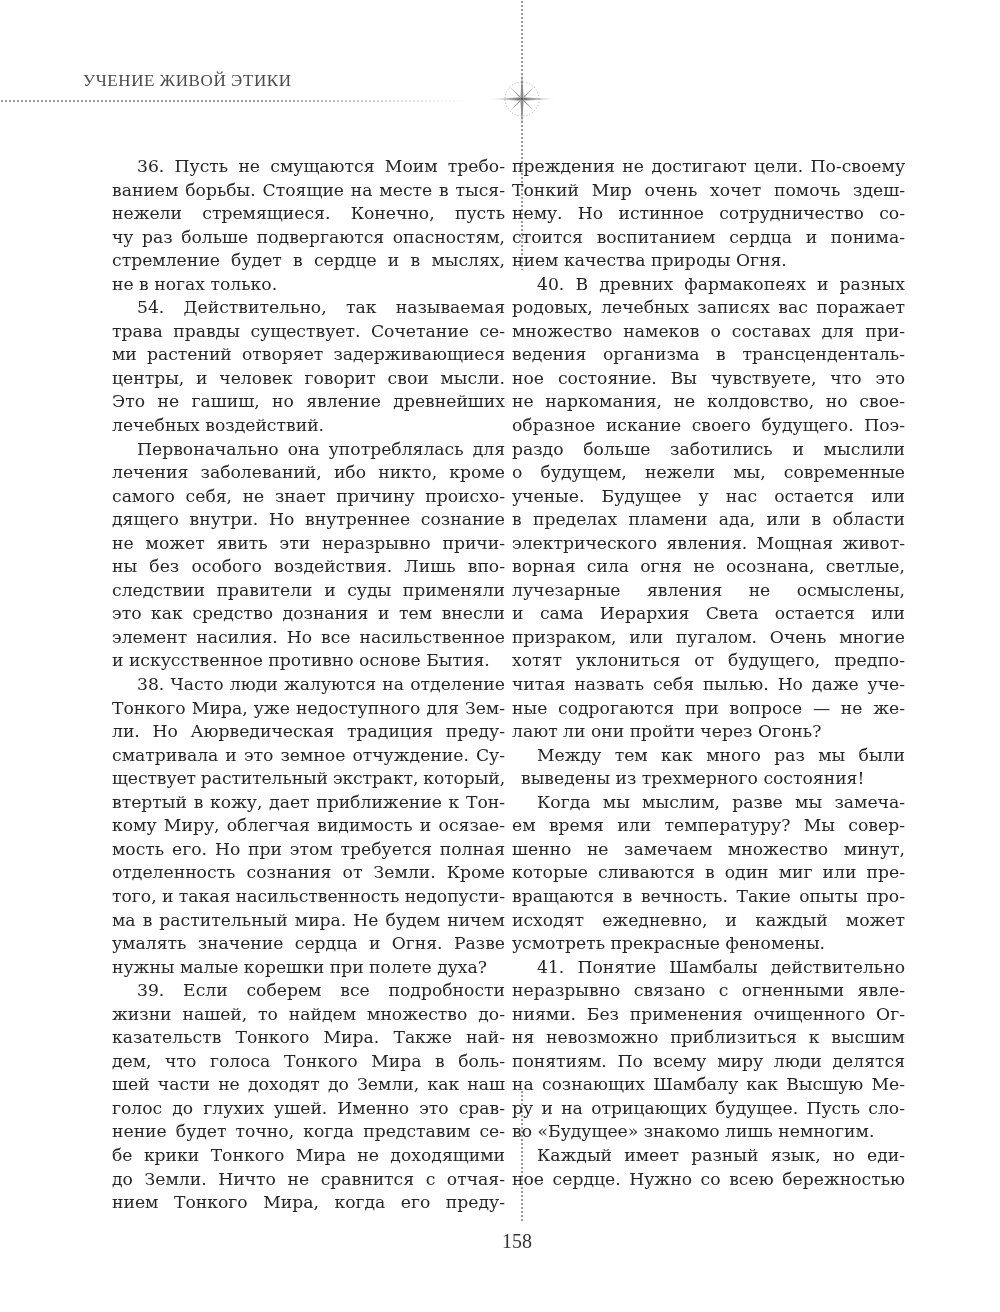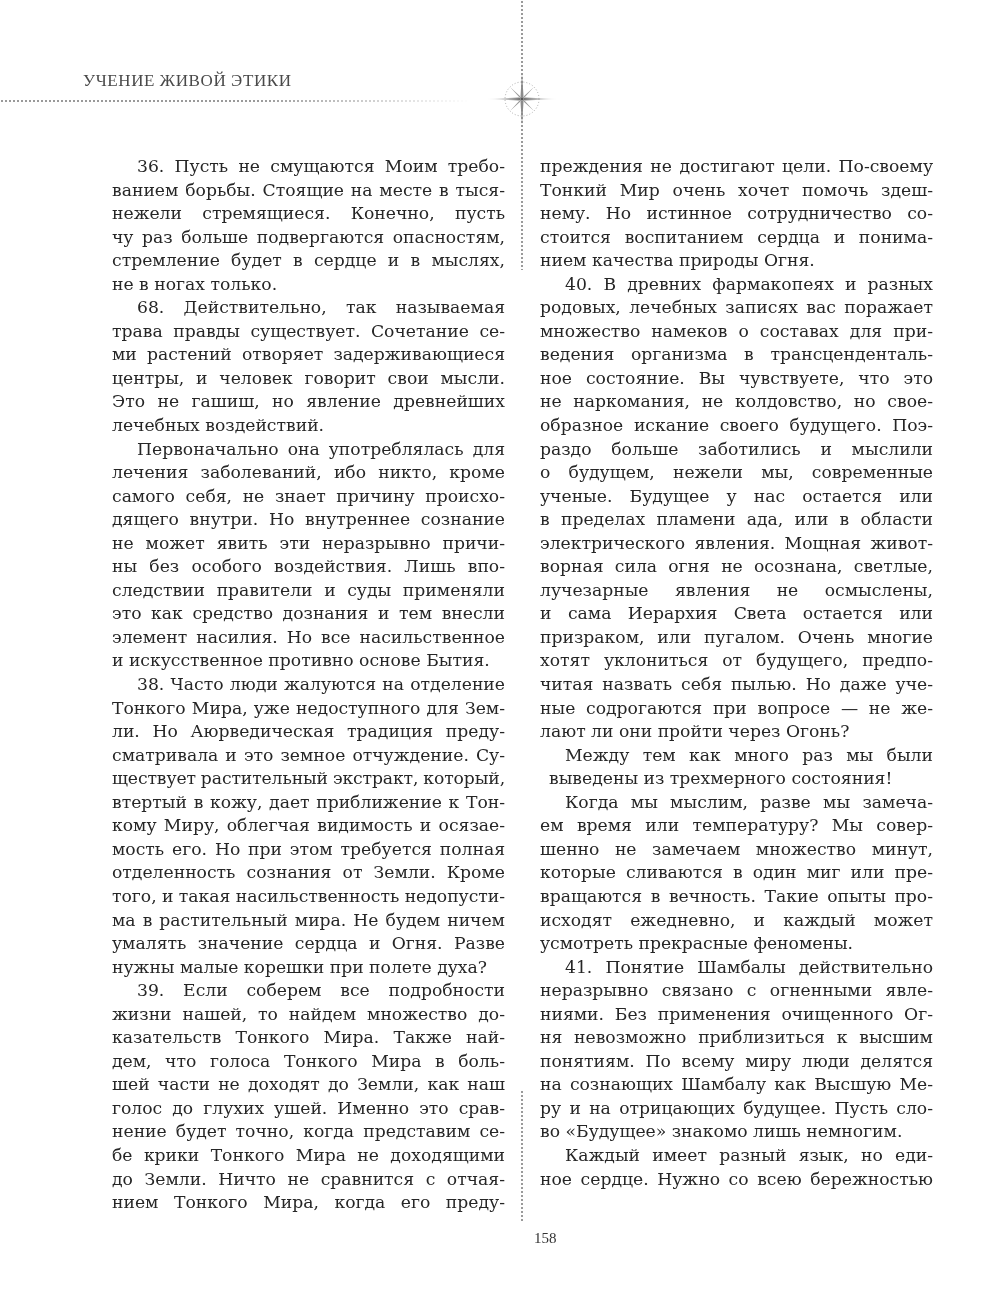--- a/index.html
+++ b/index.html
@@ -24,31 +24,31 @@
   }
   .v-rule.top { top: 0; height: 270px; }
   .v-rule.bottom { top: 1090px; height: 132px; }
   .compass { position: absolute; left: 486px; top: 63px; width: 72px; height: 72px; }
   .column {
     position: absolute; top: 155px; width: 393px;
     font-family: "DejaVu Serif", "Liberation Serif", serif;
     font-size: 17.2px; line-height: 23.55px; color: #262626;
   }
   .col-left { left: 112px; }
-  .col-right { left: 540px; top: 155px; }
+  .col-right { left: 512px; top: 155px; }
   .line {
     display: block; white-space: nowrap; text-align: justify; text-align-last: justify;
     overflow: visible; height: 23.55px;
   }
   .line.last { text-align-last: left; }
   .line.indent { padding-left: 25px; }
   .page-number {
-    position: absolute; left: 534px; top: 1230px;
+    position: absolute; left: 502px; top: 1230px;
     font-family: "Liberation Serif", "DejaVu Serif", serif;
-    font-size: 15px; color: #333;
+    font-size: 20px; color: #333;
   }
 </style>
 </head>
 <body>
 
 <div class="running-head">Учение Живой Этики</div>
 <div class="h-rule"></div>
 <div class="v-rule top"></div>
 <div class="v-rule bottom"></div>
 
@@ -70,21 +70,21 @@
 <div class="column col-left" id="col-left">
     <div>
       <span class="line indent" style="display: block;">36. Пусть не смущаются Моим требо-</span>
       <span class="line" style="display: block;">ванием борьбы. Стоящие на месте в тыся-</span>
       <span class="line" style="display: block;">нежели стремящиеся. Конечно, пусть</span>
       <span class="line" style="display: block;">чу раз больше подвергаются опасностям,</span>
       <span class="line" style="display: block;">стремление будет в сердце и в мыслях,</span>
       <span class="line last" style="display: block;">не в ногах только.</span>
     </div>
     <div>
-      <span class="line indent" style="display: block;">68. Действительно, так называемая</span>
+      <span class="line indent" style="display: block;">54. Действительно, так называемая</span>
       <span class="line" style="display: block;">трава правды существует. Сочетание се-</span>
       <span class="line" style="display: block;">ми растений отворяет задерживающиеся</span>
       <span class="line" style="display: block;">центры, и человек говорит свои мысли.</span>
       <span class="line" style="display: block;">Это не гашиш, но явление древнейших</span>
       <span class="line last" style="display: block;">лечебных воздействий.</span>
     </div>
     <div>
       <span class="line indent" style="display: block;">Первоначально она употреблялась для</span>
       <span class="line" style="display: block;">лечения заболеваний, ибо никто, кроме</span>
       <span class="line" style="display: block;">самого себя, не знает причину происхо-</span>

